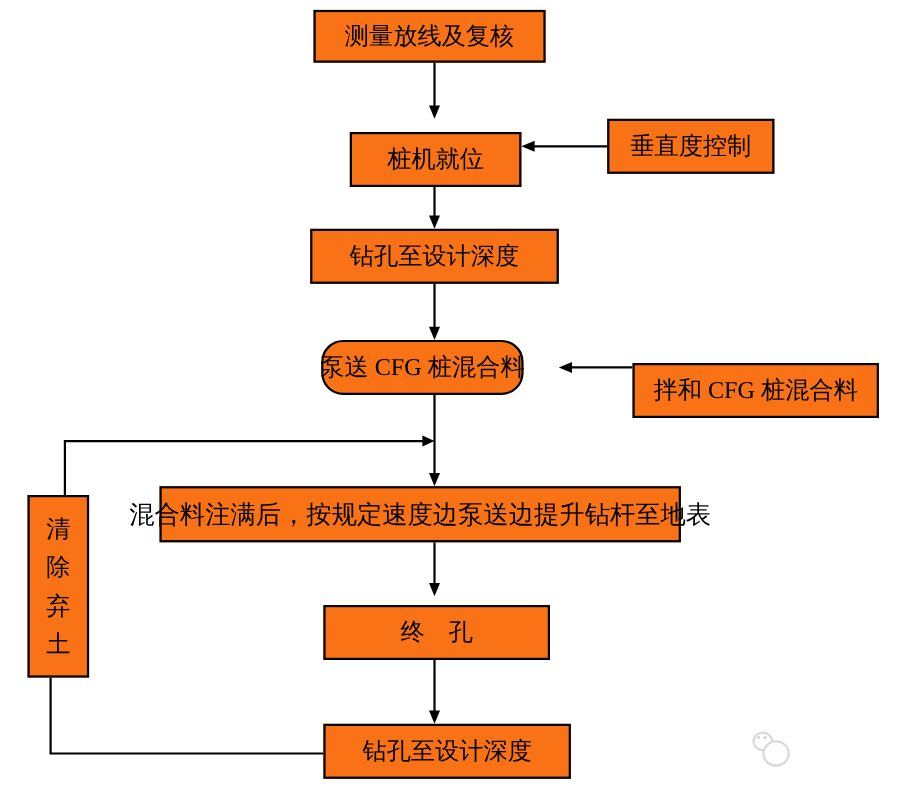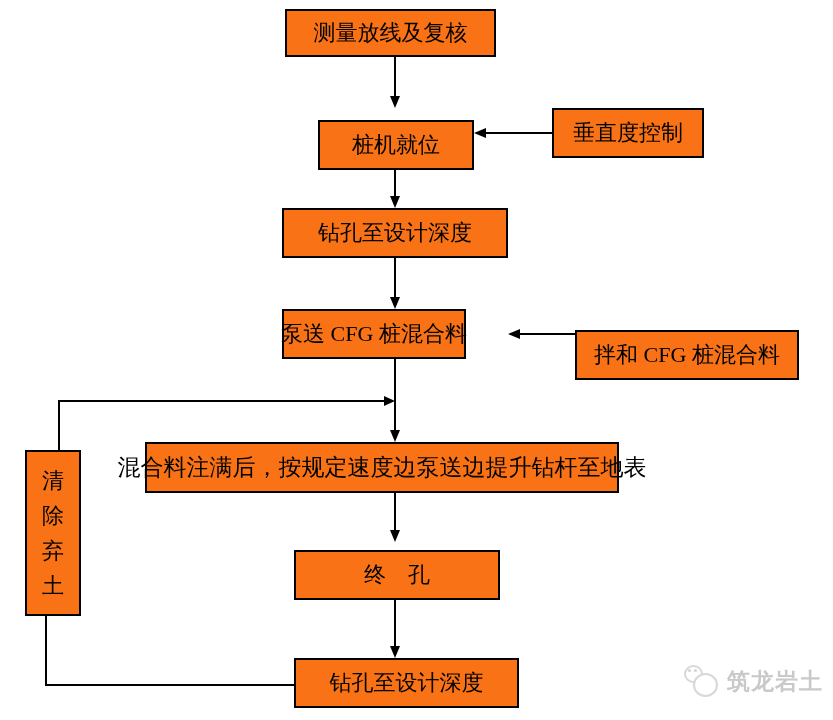--- a/index.html
+++ b/index.html
@@ -28,21 +28,21 @@
     justify-content: center;
     text-align: right;
     font-size: 22px;
     line-height: 1;
     white-space: nowrap;
   }
   #n-survey   { left: 285px; top: 9px;   width: 211px; height: 48px; }
   #n-rig      { left: 318px; top: 108px; width: 156px; height: 50px; margin-top: 12px; }
   #n-vertical { left: 552px; top: 108px; width: 152px; height: 50px; }
   #n-drill    { left: 282px; top: 208px; width: 226px; height: 50px; }
-  #n-pump     { left: 282px; top: 309px; width: 184px; height: 50px; }
+  #n-pump     { left: 292px; top: 309px; width: 184px; height: 50px; border-radius: 20px; }
   #n-mix      { left: 575px; top: 308px; width: 224px; height: 50px; margin-top: 22px; }
   #n-lift     { left: 145px; top: 442px; width: 474px; height: 51px; font-size: 23px; }
   #n-final    { left: 294px; top: 550px; width: 206px; height: 50px; }
   #n-move     { left: 294px; top: 658px; width: 225px; height: 50px; }
   #n-clear {
     left: 25px; top: 450px; width: 56px; height: 166px;
     flex-direction: column;
     justify-content: center;
     gap: 13px;
     white-space: normal;
@@ -144,16 +144,15 @@
     <span>土</span>
   </div>
 
   <div class="watermark">
     <div class="wm-logo">
       <div class="wm-bubble-small"></div>
       <div class="wm-dot wm-dot-a"></div>
       <div class="wm-dot wm-dot-b"></div>
       <div class="wm-bubble-big"></div>
     </div>
-    <div class="wm-text">筑龙岩土</div>
   </div>
 
 </div>
 
 </body></html>

